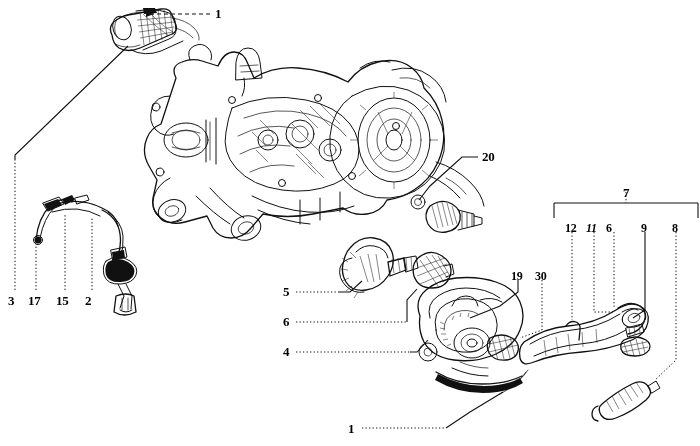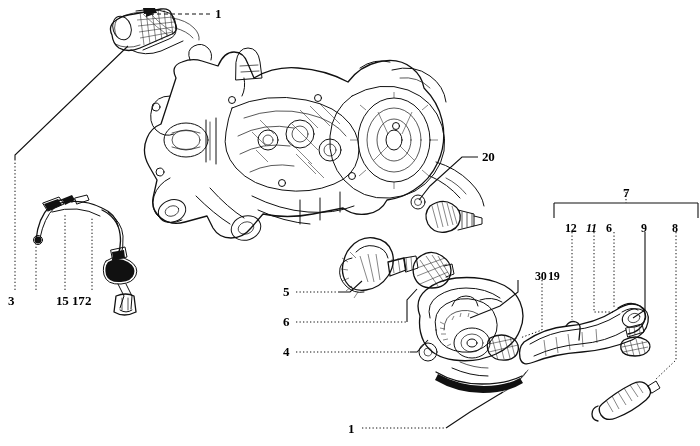--- a/index.html
+++ b/index.html
@@ -402,24 +402,24 @@
   </svg>
 
   <div class="lbl" style="left:215px;top:7px;">1</div>
   <div class="lbl" style="left:482px;top:150px;">20</div>
   <div class="lbl" style="left:623px;top:186px;">7</div>
   <div class="lbl sm" style="left:565px;top:222px;">12</div>
   <div class="lbl sm" style="left:586px;top:222px;font-style:italic;">11</div>
   <div class="lbl sm" style="left:606px;top:222px;">6</div>
   <div class="lbl sm" style="left:641px;top:222px;">9</div>
   <div class="lbl sm" style="left:672px;top:222px;">8</div>
-  <div class="lbl sm" style="left:511px;top:270px;margin-left:37px;">19</div>
+  <div class="lbl sm" style="left:511px;top:270px;">19</div>
   <div class="lbl sm" style="left:535px;top:270px;">30</div>
   <div class="lbl" style="left:283px;top:285px;">5</div>
   <div class="lbl" style="left:8px;top:294px;">3</div>
-  <div class="lbl" style="left:28px;top:294px;margin-left:44px;">17</div>
+  <div class="lbl" style="left:28px;top:294px;">17</div>
   <div class="lbl" style="left:56px;top:294px;">15</div>
   <div class="lbl" style="left:85px;top:294px;">2</div>
   <div class="lbl" style="left:283px;top:315px;">6</div>
   <div class="lbl" style="left:283px;top:345px;">4</div>
   <div class="lbl" style="left:348px;top:422px;">1</div>
 
 </div>
 
 </body></html>

